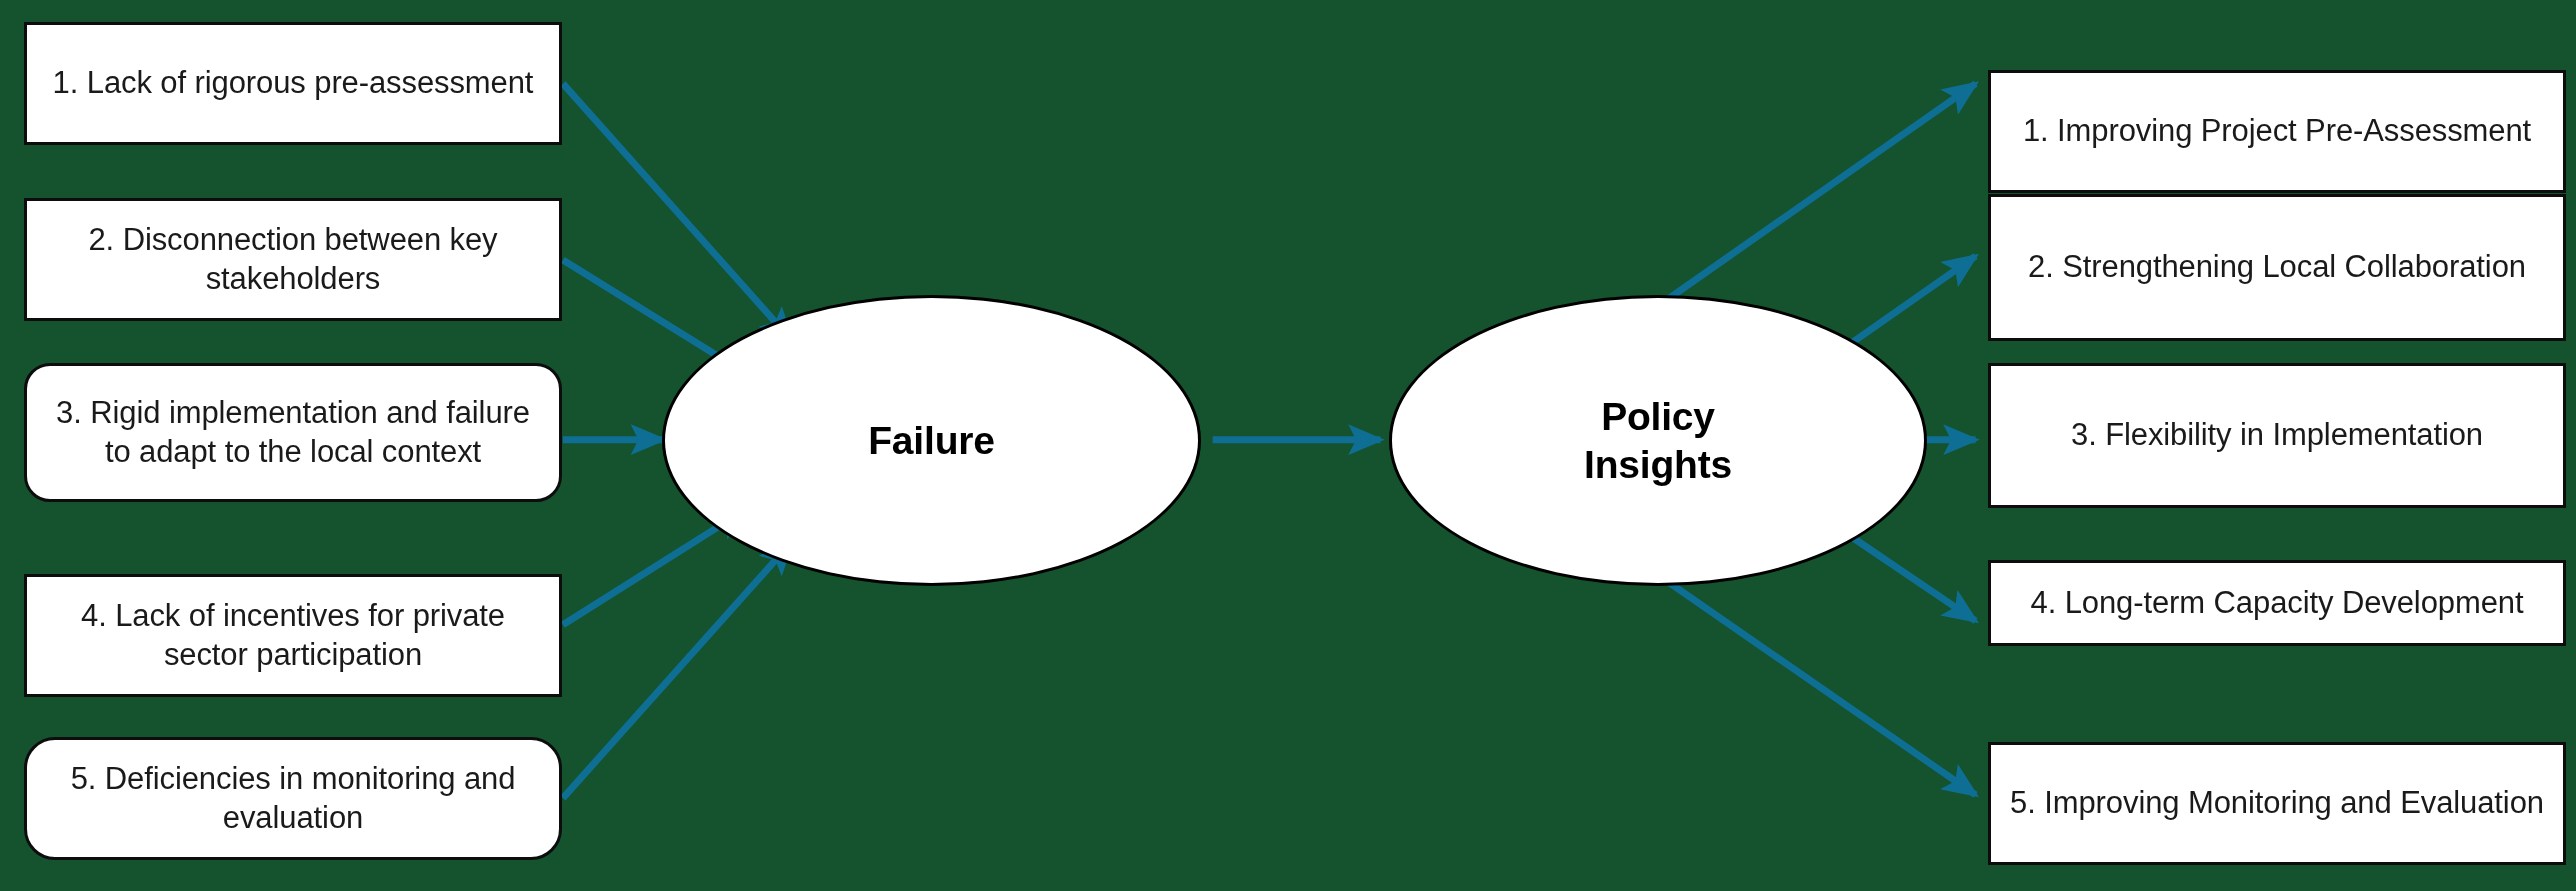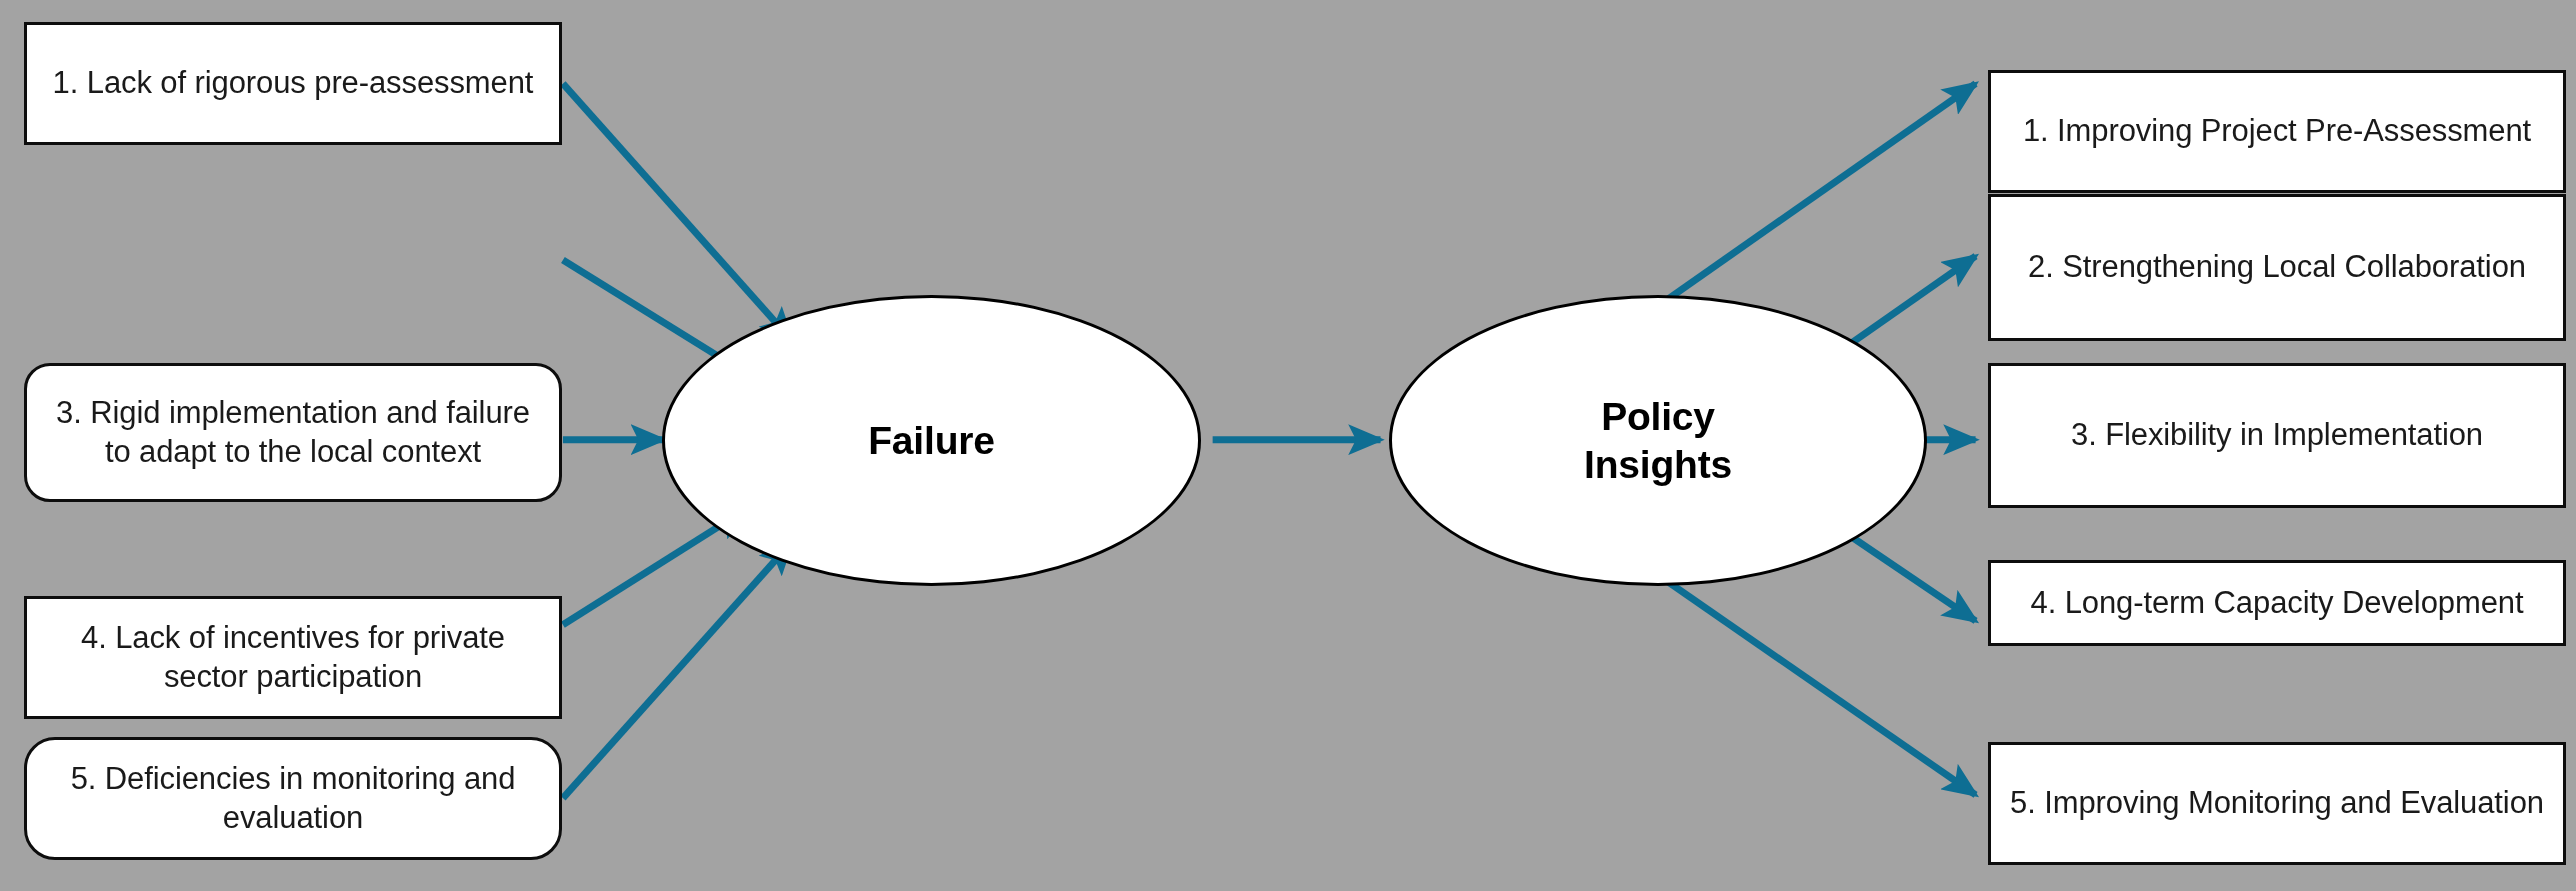--- a/index.html
+++ b/index.html
@@ -7,21 +7,21 @@
     padding: 0;
     background: #ffffff;
   }
   body {
     font-family: "Liberation Sans", sans-serif;
   }
   #canvas {
     position: relative;
     width: 2576px;
     height: 891px;
-    background: #a3a3a3;
+    background: #14532d;
     overflow: hidden;
   }
   svg.edges {
     position: absolute;
     left: 0;
     top: 0;
     width: 2576px;
     height: 891px;
     pointer-events: none;
   }
@@ -86,26 +86,29 @@
     <line x1="2326" y1="470" x2="2529" y2="328" stroke="#0e6e93" stroke-width="9" marker-end="url(#arrowhead)"></line>
     <line x1="2463" y1="563" x2="2529" y2="563" stroke="#0e6e93" stroke-width="9" marker-end="url(#arrowhead)"></line>
     <line x1="2334" y1="663" x2="2529" y2="795" stroke="#0e6e93" stroke-width="9" marker-end="url(#arrowhead)"></line>
     <line x1="2125" y1="738" x2="2529" y2="1018" stroke="#0e6e93" stroke-width="9" marker-end="url(#arrowhead)"></line>
   </svg>
 
   <div class="node-box" style="left:24px; top:22px; width:538px; height:123px;">
     <span class="box-label">1. Lack of rigorous pre-assessment</span>
   </div>
 
+  <div class="node-box" style="left:24px; top:198px; width:538px; height:123px;">
+    <span class="box-label">2. Disconnection between key stakeholders</span>
+  </div>
 
   <div class="node-box" style="left:24px; top:363px; width:538px; height:139px;border-radius:26px;">
     <span class="box-label">3. Rigid implementation and failure to adapt to the local context</span>
   </div>
 
-  <div class="node-box" style="left:24px; top:596px; width:538px; height:123px;">
+  <div class="node-box" style="left:24px; top:574px; width:538px; height:123px;">
     <span class="box-label">4. Lack of incentives for private sector participation</span>
   </div>
 
   <div class="node-box" style="left:24px; top:737px; width:538px; height:123px;border-radius:31px;">
     <span class="box-label">5. Deficiencies in monitoring and evaluation</span>
   </div>
 
   <div class="ellipse-node" style="left:1389px; top:295px; width:538px; height:291px;">
     <span class="ellipse-label" style="max-width:250px;">Policy Insights</span>
   </div>

